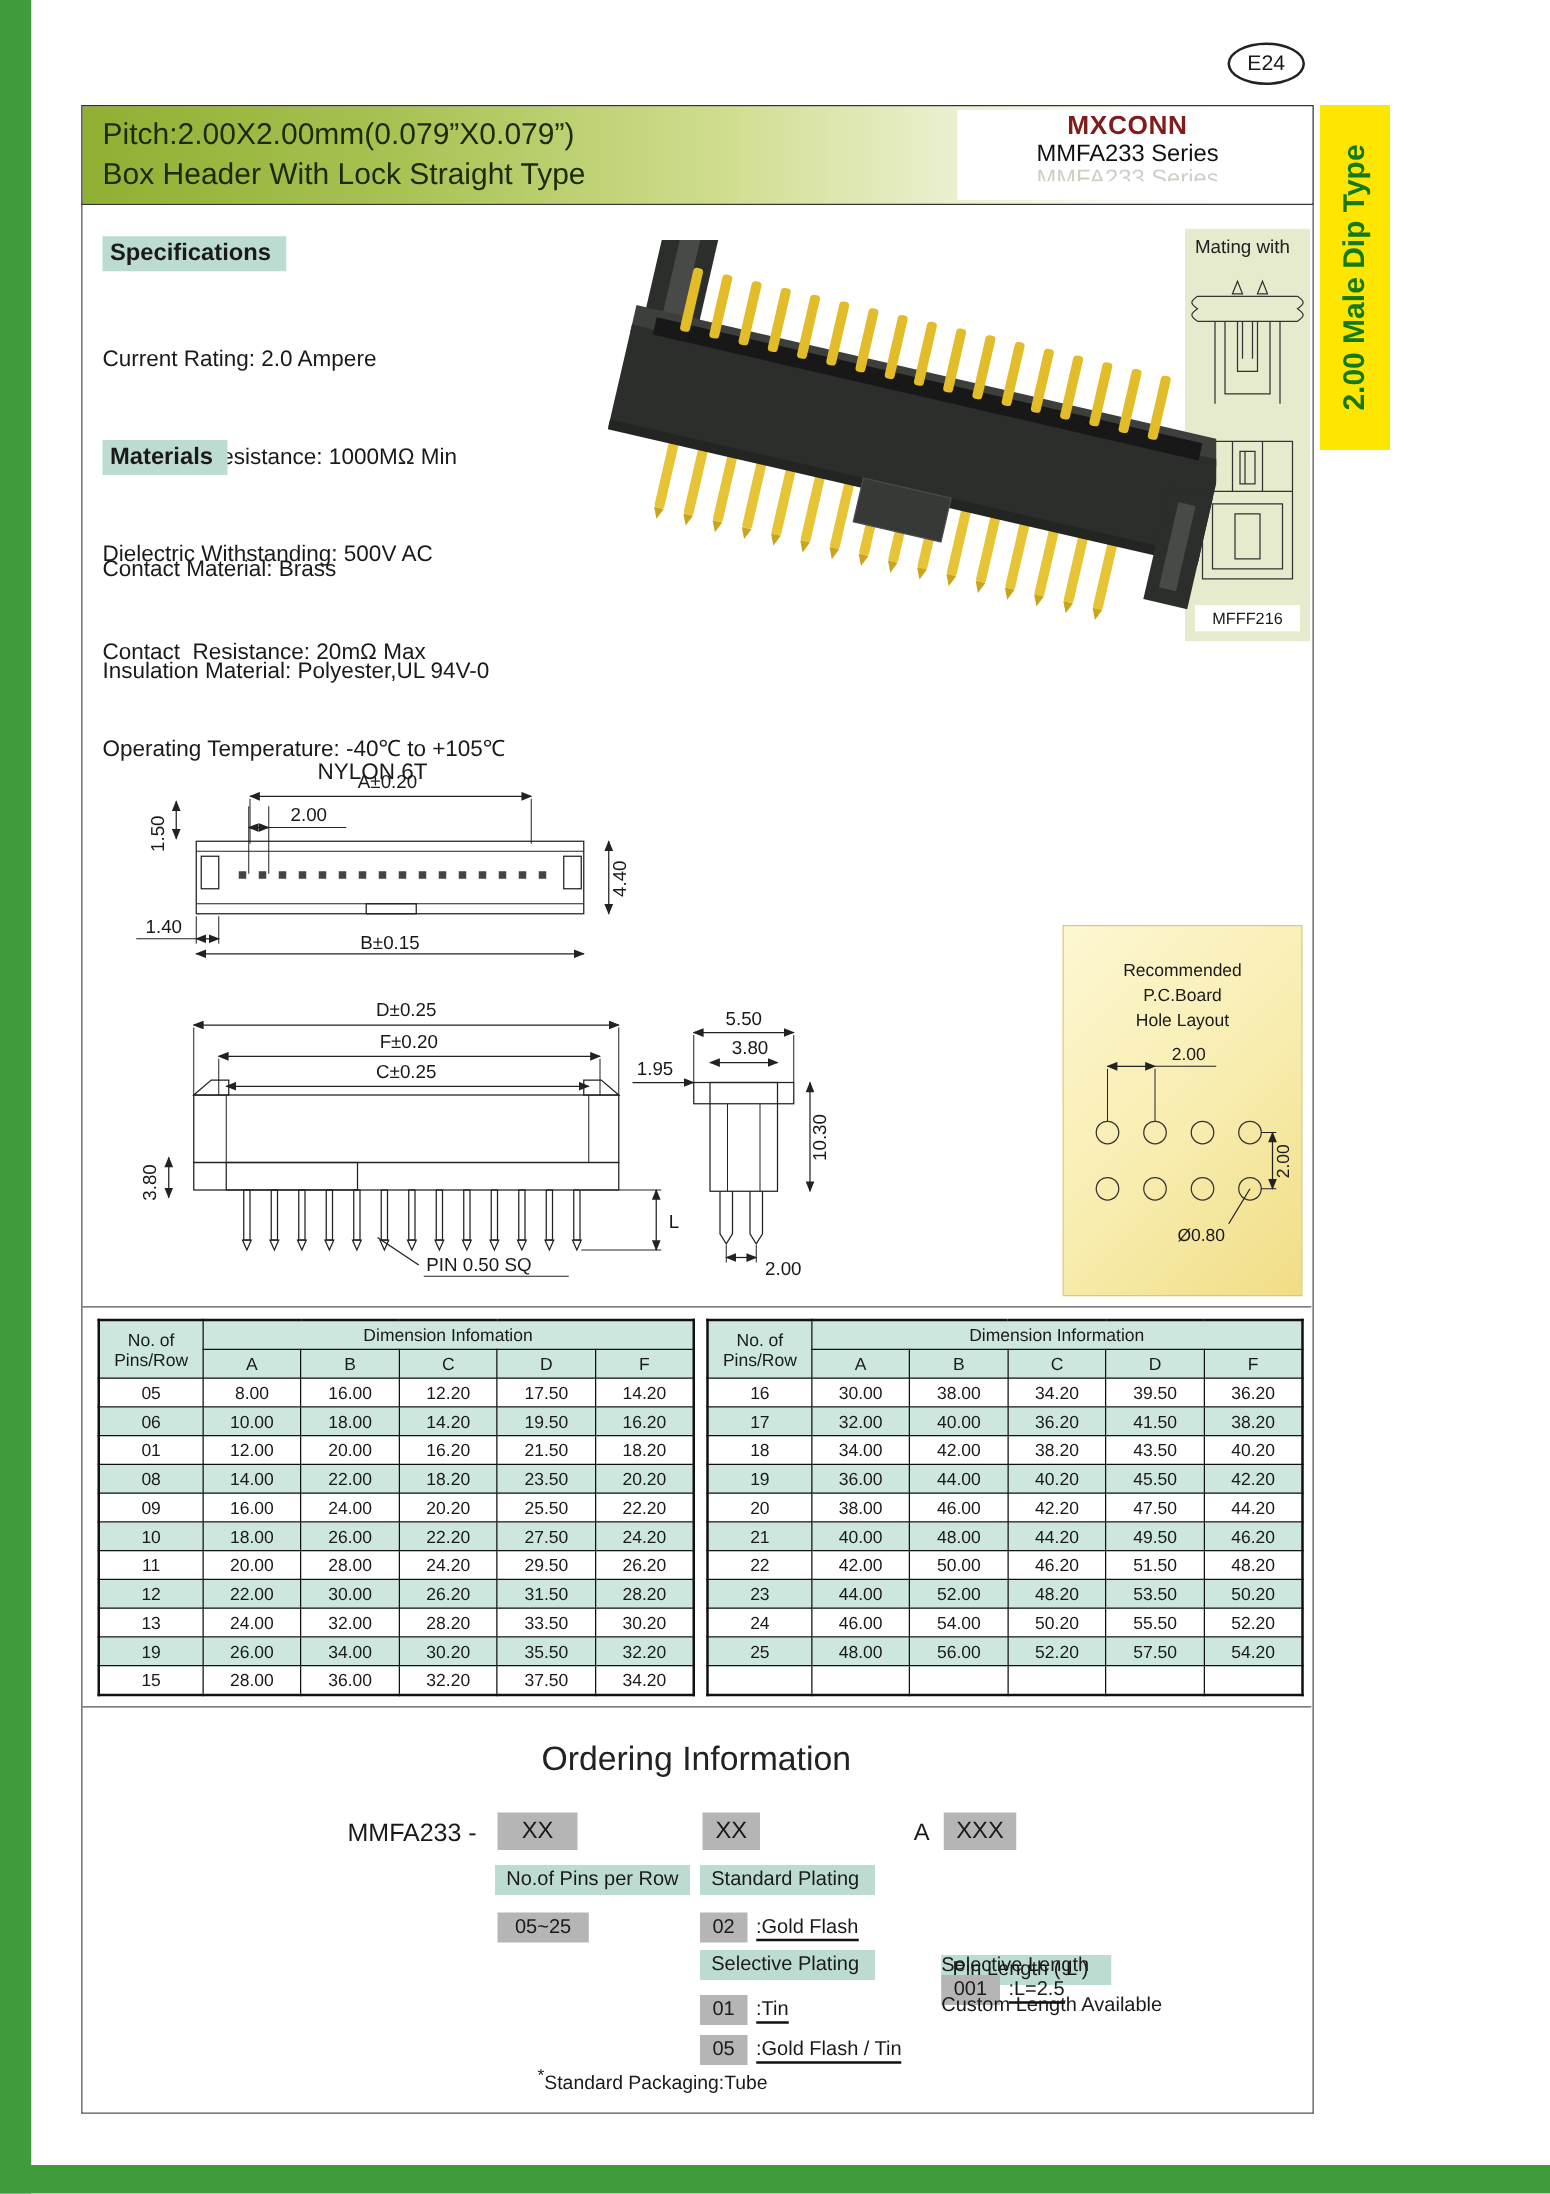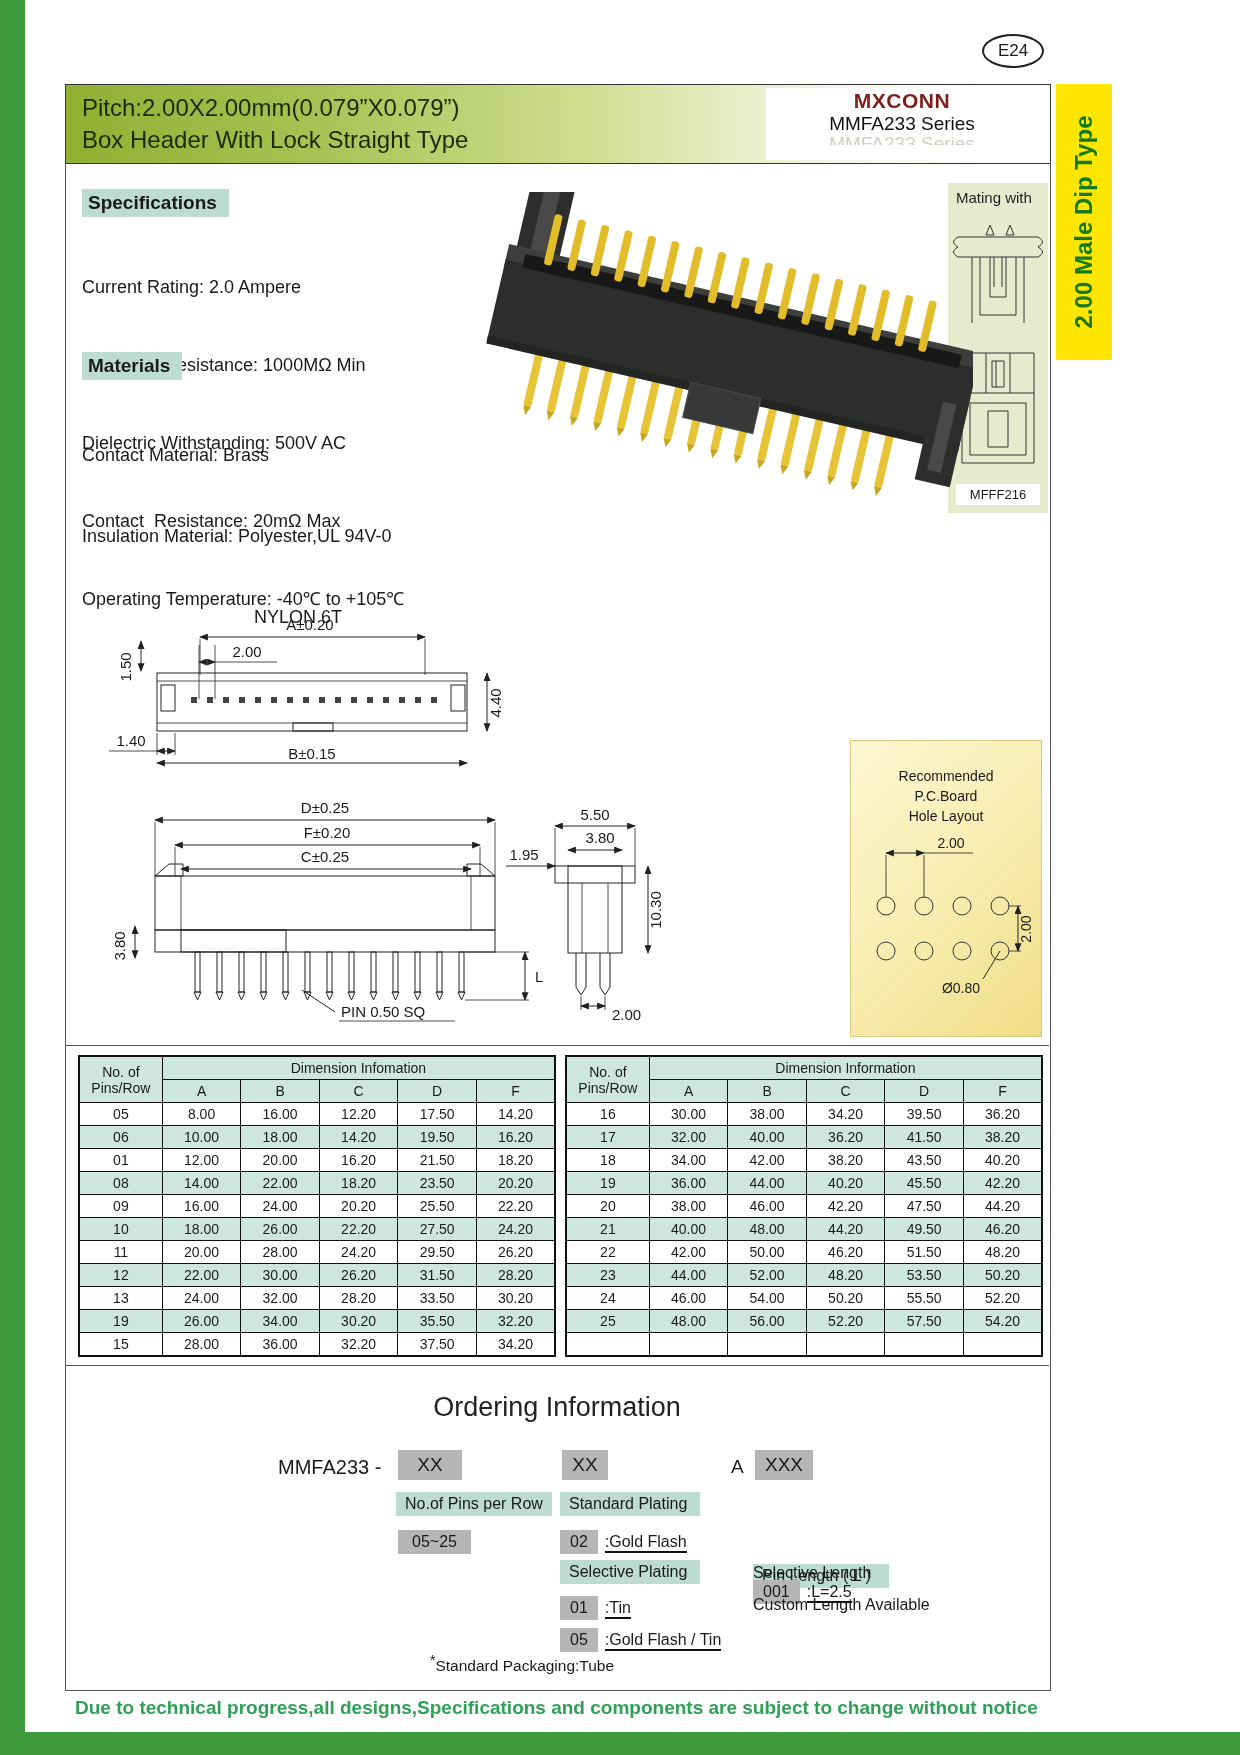--- a/index.html
+++ b/index.html
@@ -629,15 +629,14 @@
   </div>
 
   <div class="ord-row" style="left:753px; top:1562px;margin-top:18px;">
     <span class="code">001</span><span class="u">:L=2.5</span>
   </div>
   <div class="ord-row" style="left:753px; top:1564px;">Selective Length</div>
   <div class="ord-row" style="left:753px; top:1596px;">Custom Length Available</div>
 
   <div class="ord-note"><sup>*</sup><span>Standard Packaging:Tube</span></div>
 
-  <div class="footer">Due to technical progress,all designs,Specifications and components are subject to change without notice</div>
 
 </div>
 
 </body></html>

